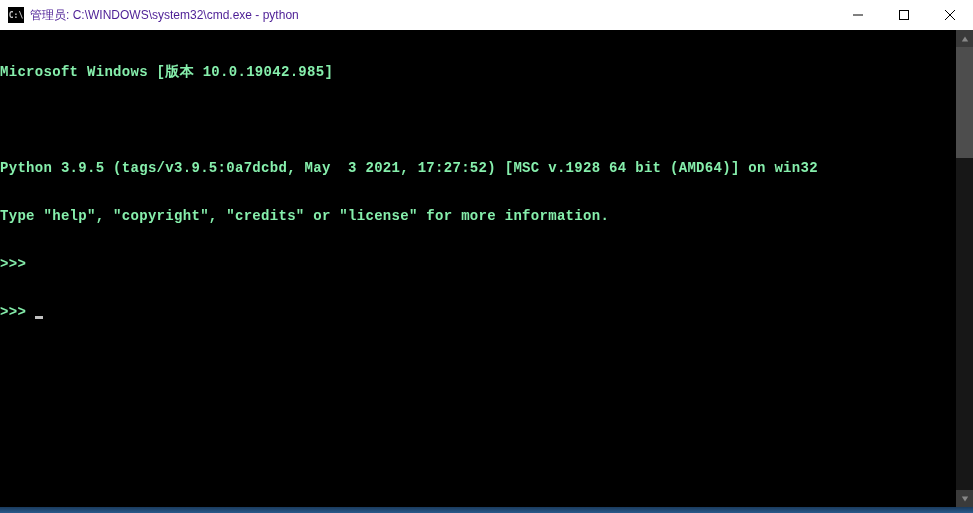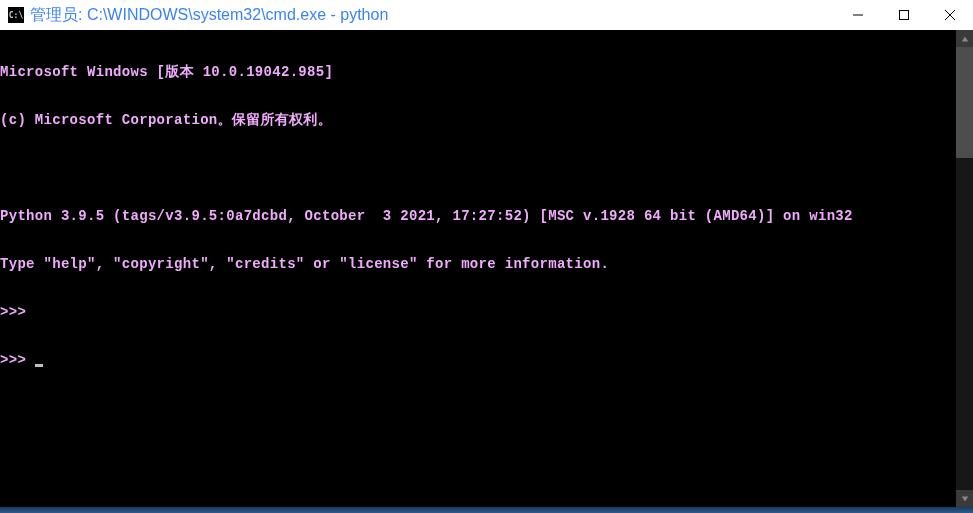--- a/index.html
+++ b/index.html
@@ -30,22 +30,22 @@
       margin-right: 6px;
       display: flex;
       align-items: center;
       justify-content: center;
       font-size: 8px;
       color: #ccc;
       font-family: monospace;
       font-weight: bold;
     }
     .titlebar-text {
-      font-size: 16px;
-      color: #3b82f6;
+      font-size: 12px;
+      color: #4c1d95;
       flex: 1;
     }
     .window-controls {
       display: flex;
       height: 100%;
     }
     .window-btn {
       width: 46px;
       height: 100%;
       display: flex;
@@ -59,21 +59,21 @@
       height: 10px;
     }
     .terminal-wrapper {
       display: flex;
       height: calc(100% - 36px);
       background: #000;
     }
     .terminal {
       flex: 1;
       background: #000;
-      color: #f0abfc;
+      color: #86efac;
       font-family: "Consolas", "Courier New", monospace;
       font-size: 14px;
       font-weight: bold;
       line-height: 16px;
       padding: 2px 0 0 0;
       white-space: pre;
       letter-spacing: 0.3px;
     }
     .terminal .line {
       min-height: 16px;
@@ -154,23 +154,22 @@
           <line x1="0" y1="0" x2="10" y2="10" stroke="currentColor" stroke-width="1"></line>
           <line x1="10" y1="0" x2="0" y2="10" stroke="currentColor" stroke-width="1"></line>
         </svg>
     </div>
   </div>
 </div>
 
 <div class="terminal-wrapper">
   <div class="terminal">
     <div class="line">Microsoft Windows [版本 10.0.19042.985]</div>
-    <div class="line">(c) Microsoft Corporation。保留所有权利。</div>
     <div class="line"></div>
-    <div class="line">Python 3.9.5 (tags/v3.9.5:0a7dcbd, October  3 2021, 17:27:52) [MSC v.1928 64 bit (AMD64)] on win32</div>
+    <div class="line">Python 3.9.5 (tags/v3.9.5:0a7dcbd, May  3 2021, 17:27:52) [MSC v.1928 64 bit (AMD64)] on win32</div>
     <div class="line">Type "help", "copyright", "credits" or "license" for more information.</div>
     <div class="line">&gt;&gt;&gt;</div>
     <div class="line"><span>&gt;&gt;&gt; </span><span class="cursor"></span></div>
   </div>
   <div class="scrollbar">
     <div class="scrollbar-up">
       <svg viewBox="0 0 10 10">
           <path d="M5 2 L9 8 L1 8 Z"></path>
         </svg>
     </div>

